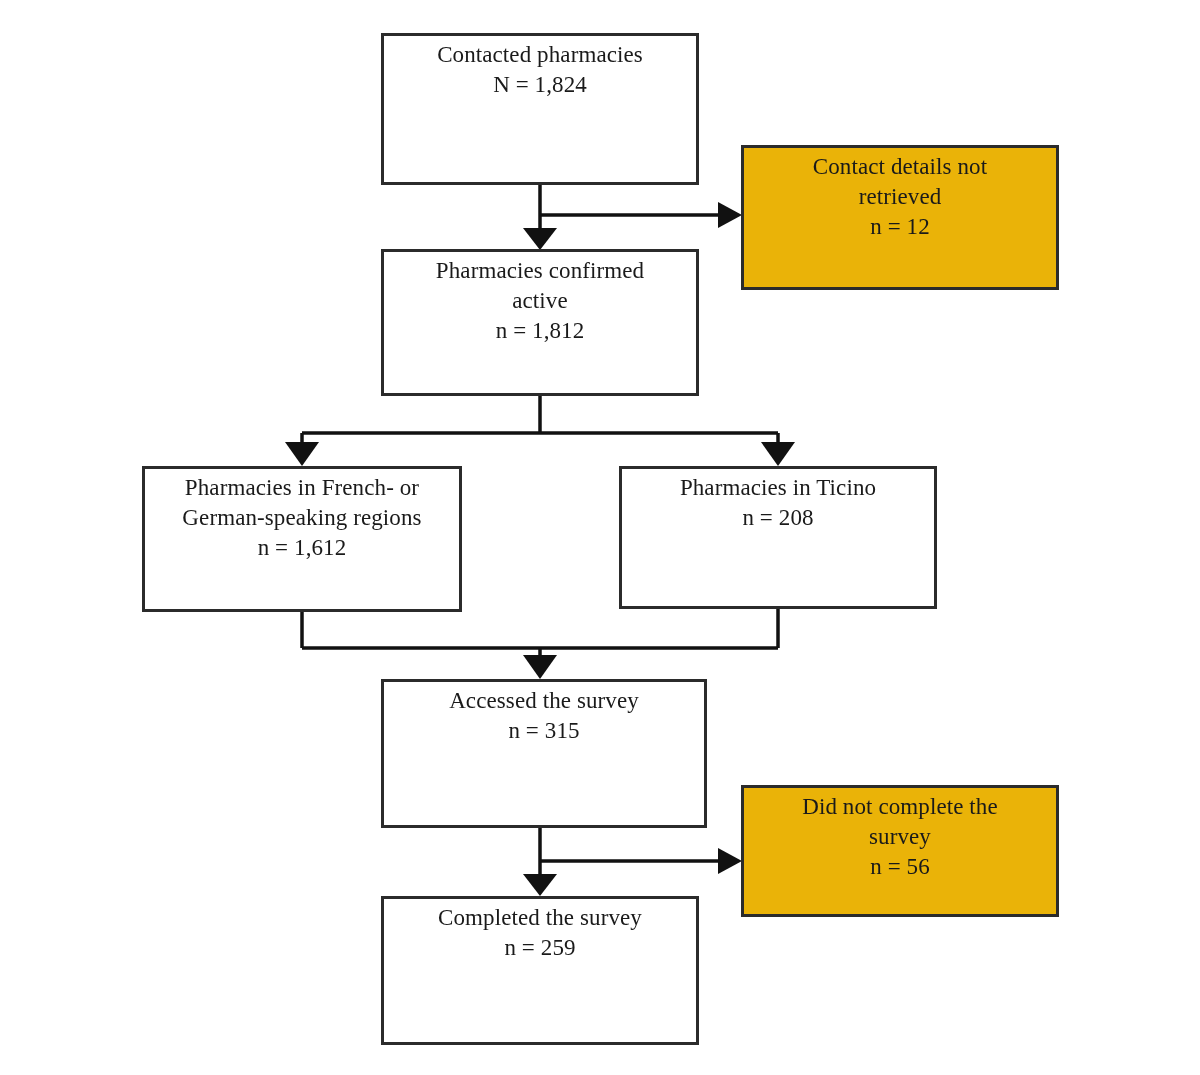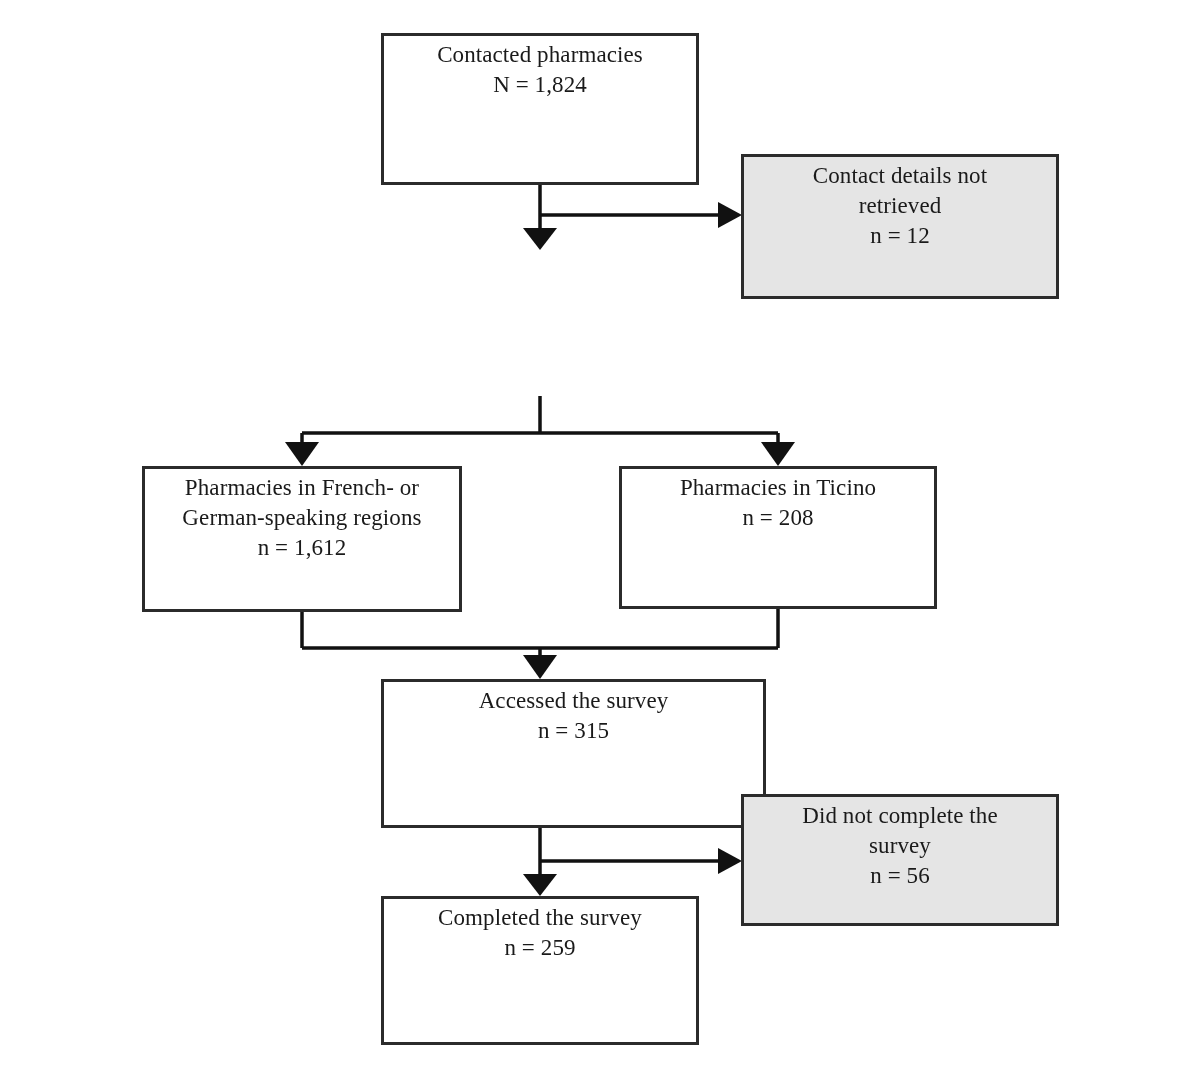--- a/index.html
+++ b/index.html
@@ -34,37 +34,36 @@
     box-sizing: border-box;
     display: flex;
     align-items: flex-start;
     justify-content: center;
     text-align: center;
     border: 3px solid #2b2b2b;
     background: #ffffff;
     padding: 4px 10px;
   }
   .node.excluded {
-    background: #e5e5e5;
-    margin-top: 9px;
+    background: #eab308;
   }
   .node-text {
     font-size: 23px;
     line-height: 1.30;
     letter-spacing: 0.1px;
     white-space: pre-line;
     text-align: center;
   }
   
   #node-contacted        { left: 381px; top: 33px;  width: 318px; height: 152px; }
   #node-not-retrieved    { left: 741px; top: 145px; width: 318px; height: 145px; }
   #node-active           { left: 381px; top: 249px; width: 318px; height: 147px; }
   #node-french-german    { left: 142px; top: 466px; width: 320px; height: 146px; }
   #node-ticino           { left: 619px; top: 466px; width: 318px; height: 143px; }
-  #node-accessed         { left: 381px; top: 679px; width: 385px; height: 149px; }
+  #node-accessed         { left: 381px; top: 679px; width: 326px; height: 149px; }
   #node-not-completed    { left: 741px; top: 785px; width: 318px; height: 132px; }
   #node-completed        { left: 381px; top: 896px; width: 318px; height: 149px; }
 </style>
 </head>
 <body>
 
 <div id="flowchart">
 
   <svg id="connector-layer" viewBox="0 0 1200 1075" width="1200" height="1075" xmlns="http://www.w3.org/2000/svg">
     <defs>
@@ -118,20 +117,25 @@
     <span class="node-text">Contacted pharmacies
 N = 1,824</span>
   </div>
 
   <div class="node excluded" id="node-not-retrieved">
     <span class="node-text">Contact details not
 retrieved
 n = 12</span>
   </div>
 
+  <div class="node" id="node-active">
+    <span class="node-text">Pharmacies confirmed
+active
+n = 1,812</span>
+  </div>
 
   <div class="node" id="node-french-german">
     <span class="node-text">Pharmacies in French- or
 German-speaking regions
 n = 1,612</span>
   </div>
 
   <div class="node" id="node-ticino">
     <span class="node-text">Pharmacies in Ticino
 n = 208</span>

